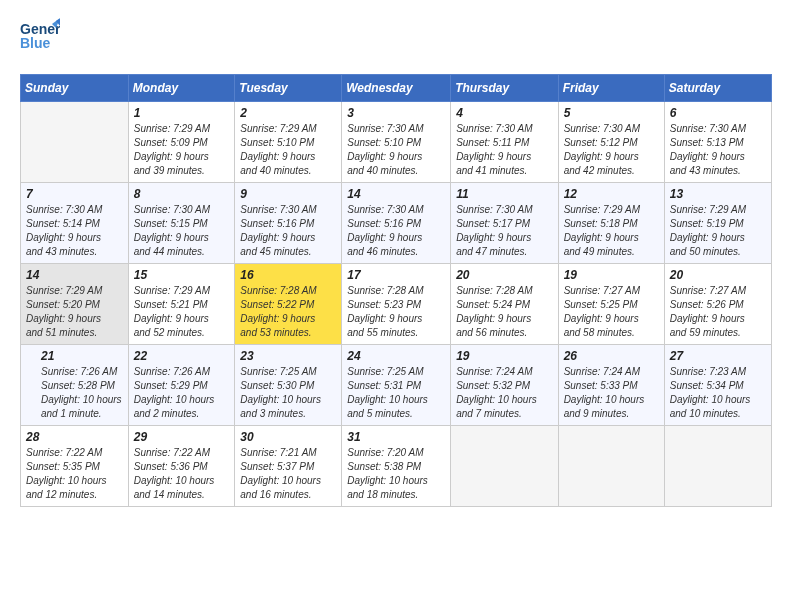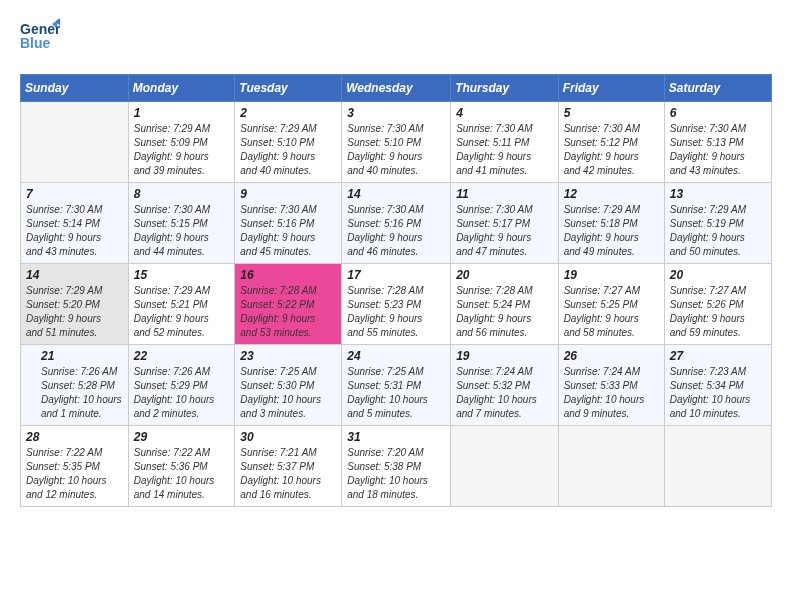--- a/index.html
+++ b/index.html
@@ -226,21 +226,21 @@
 Daylight: 9 hours
 and 51 minutes.</div>
           </td>
           <td style="background: rgb(255, 255, 255);">
             <span class="day-num">15</span>
             <div class="day-info" style="white-space: pre-line;">Sunrise: 7:29 AM
 Sunset: 5:21 PM
 Daylight: 9 hours
 and 52 minutes.</div>
           </td>
-          <td style="background: #ec4899;">
+          <td style="background: #fde047;">
             <span class="day-num">16</span>
             <div class="day-info" style="white-space: pre-line;">Sunrise: 7:28 AM
 Sunset: 5:22 PM
 Daylight: 9 hours
 and 53 minutes.</div>
           </td>
           <td style="background: rgb(255, 255, 255); margin-top: 32px;">
             <span class="day-num">17</span>
             <div class="day-info" style="white-space: pre-line;">Sunrise: 7:28 AM
 Sunset: 5:23 PM

